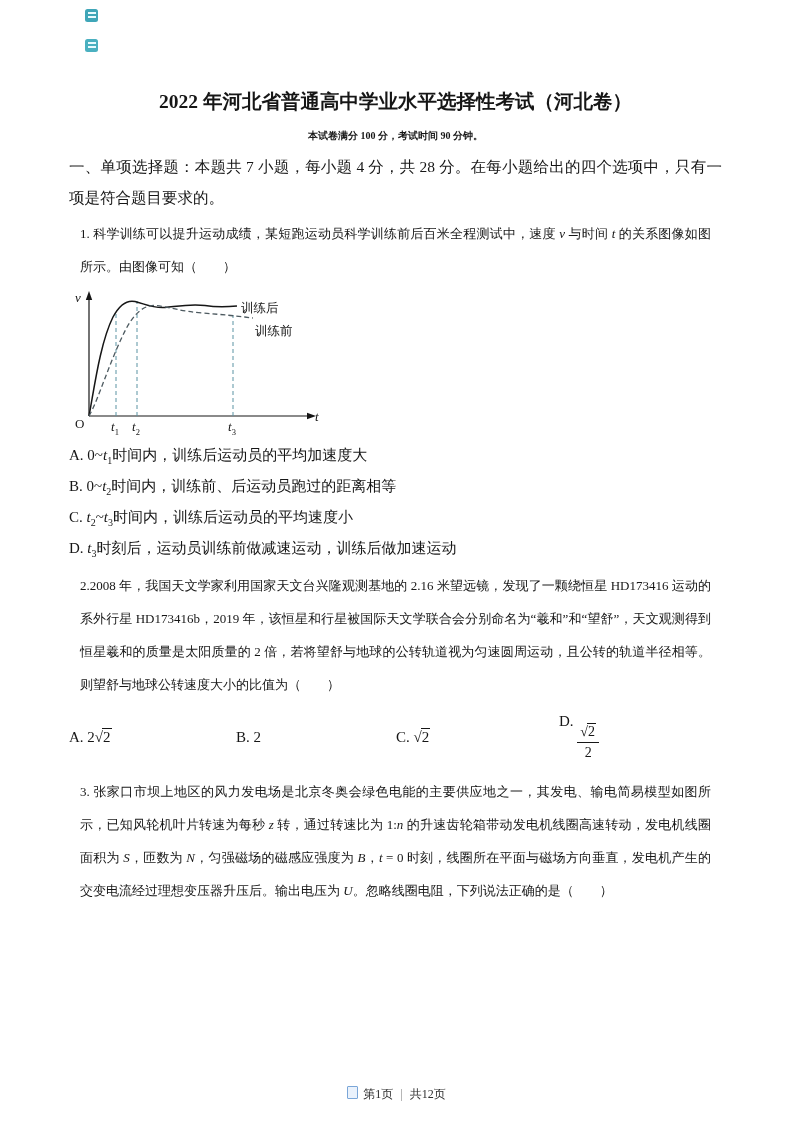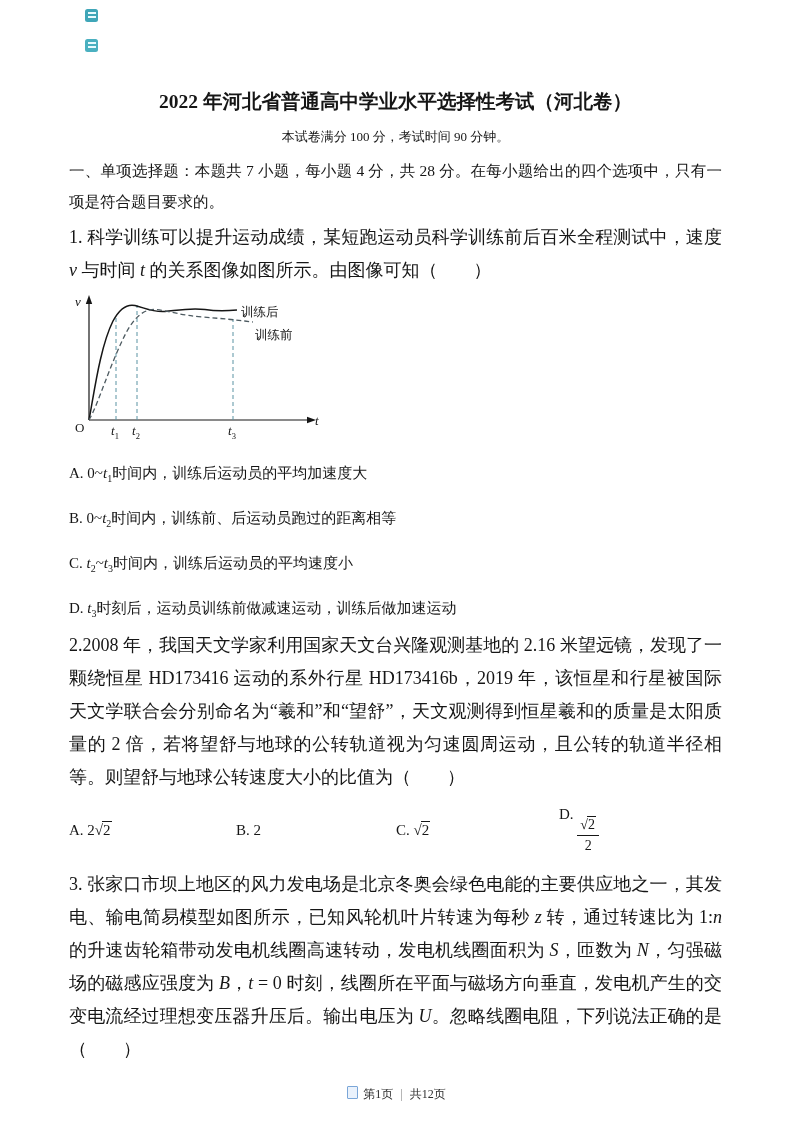--- a/index.html
+++ b/index.html
@@ -6,29 +6,29 @@
   body{width:793px;height:1122px;background:#ffffff;position:relative;overflow:hidden;
        font-family:"Liberation Serif",serif;color:#161616;}
   
   .mini-icon{position:absolute;left:85px;width:13px;height:13px;border-radius:2.5px;background:#3fa6b8;display:block}
   .mini-icon::after{content:"";position:absolute;left:2.5px;right:2.5px;top:3px;height:2px;background:#e8fbff;box-shadow:0 4px 0 #e8fbff}
   #icon1{top:9px}
   #icon2{top:39px;background:#4ab0c0}
   .page{position:absolute;left:1px;top:0;width:793px;height:1122px;box-sizing:border-box;padding:90px 72px 0 68px}
   .title{font-size:19.5px;font-weight:bold;text-align:center;margin:0;line-height:1.25}
   .subtitle{font-size:19.5px;font-weight:bold;text-align:center;margin:21px 0 0;line-height:1.25}
-  .exam-note{font-size:13px;font-weight:normal;text-align:center;margin-top:15px;line-height:1.3}
+  .exam-note{font-size:10px;font-weight:bold;text-align:center;margin-top:15px;line-height:1.3}
   .section-heading{font-size:15.5px;font-weight:normal;line-height:31px;margin-top:9px;text-align:justify}
-  .para{font-size:18px;line-height:33px;text-align:justify;margin:4px 0 0}
+  .para{font-size:13px;line-height:33px;text-align:justify;margin:4px 11px 0}
   i{font-style:italic}
   sub{font-size:10px;font-style:normal}
   .figure{margin:2px 0 0 0}
   svg text{font-family:"Liberation Serif",serif;font-size:13px;fill:#161616}
   svg .cjk{font-size:12.5px}
-  .q1-option{font-size:15px;line-height:22px;margin-top:17px}
+  .q1-option{font-size:15px;line-height:22px;margin-top:3px}
   .opt-row{display:flex;align-items:center;margin-top:12px;font-size:15px;min-height:34px}
   .opt-a{width:167px}.opt-b{width:160px}.opt-c{width:163px}
   .sqrt-sign{letter-spacing:-1px}
   .sqrt-rad{border-top:1.2px solid #161616;padding:0 1px}
   .frac{display:inline-flex;flex-direction:column;align-items:center;vertical-align:-10px;line-height:1.25;font-size:14px}
   .frac-num{border-bottom:1.2px solid #161616;padding:0 3px 1px}
   .frac-den{padding-top:1px}
   .footer{position:absolute;left:0;bottom:19px;width:793px;text-align:center;font-size:12px;color:#2d2d2d}
   .footer-icon{display:inline-block;width:9px;height:11px;border:1px solid #7aa6d8;background:#eaf2fc;border-radius:1px;vertical-align:-1px;margin-right:5px}
   .footer-div{margin:0 7px;color:#8a8a8a}

